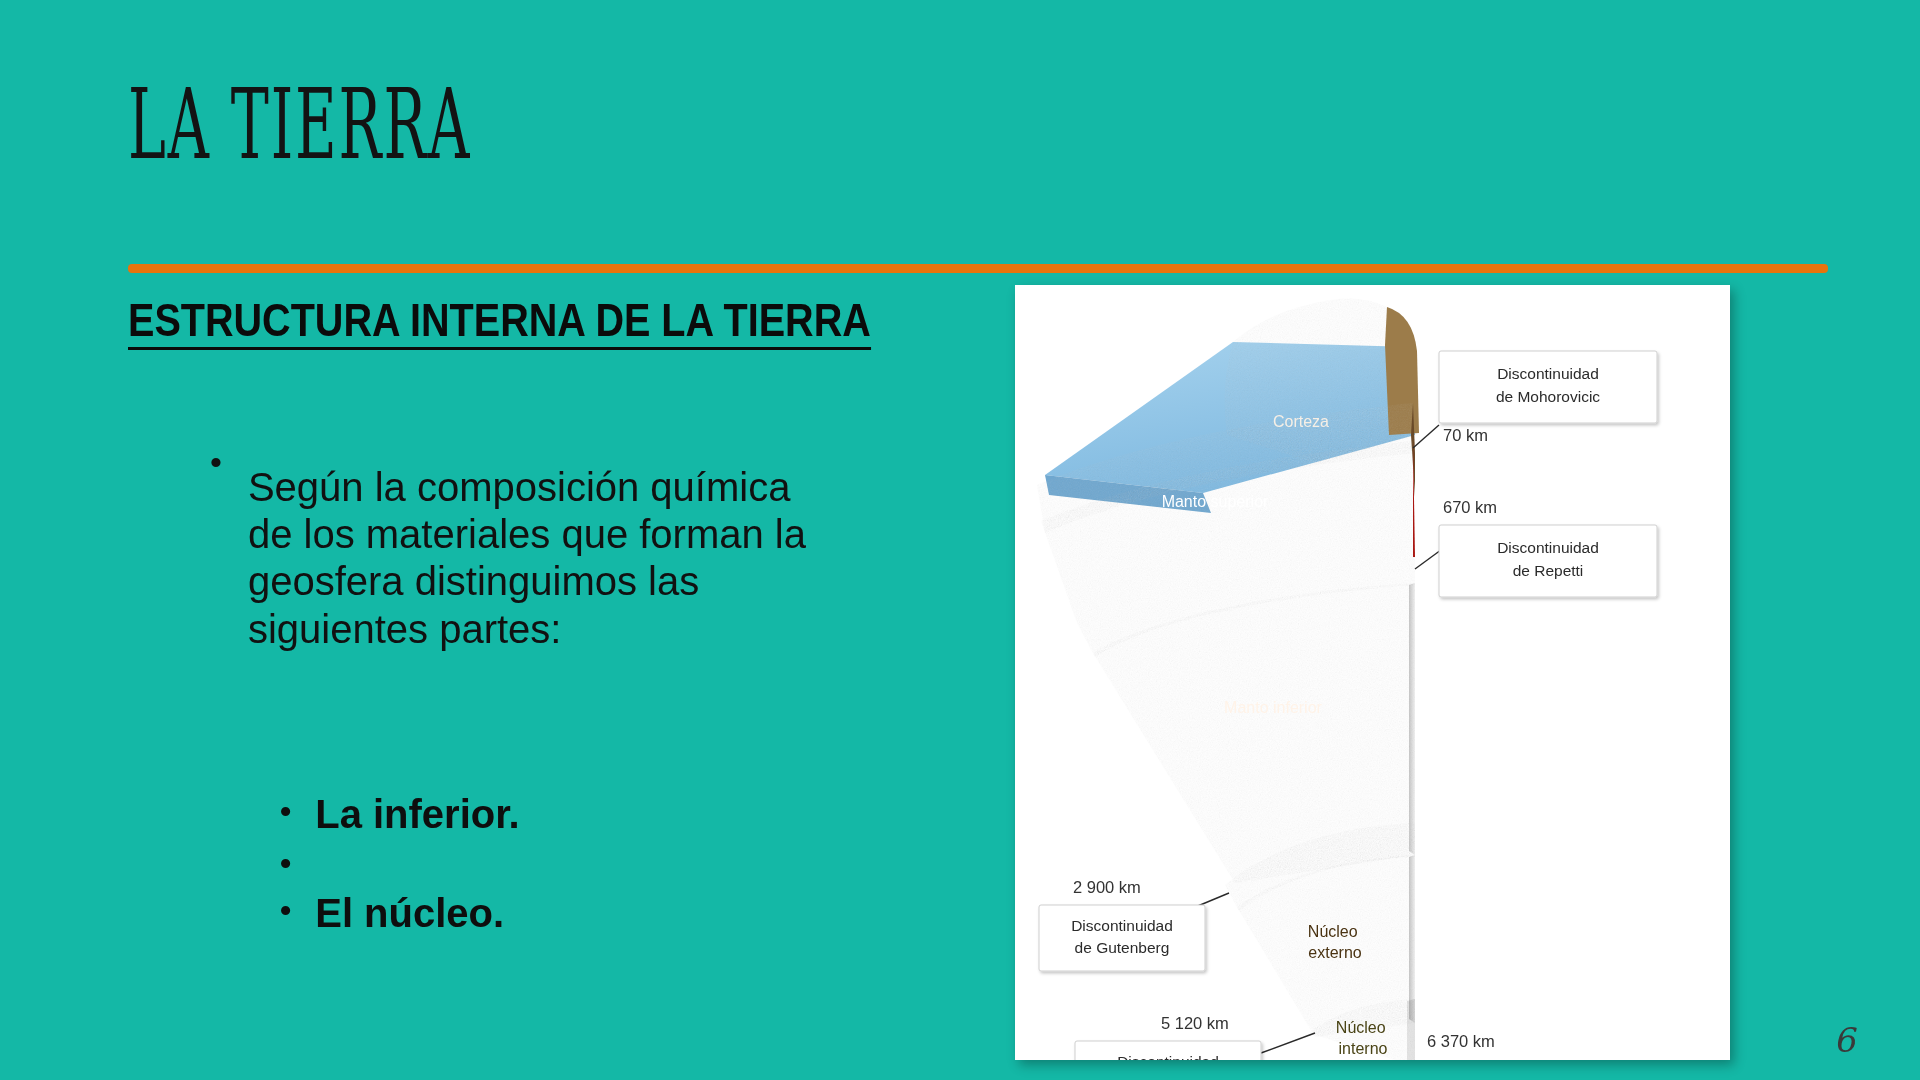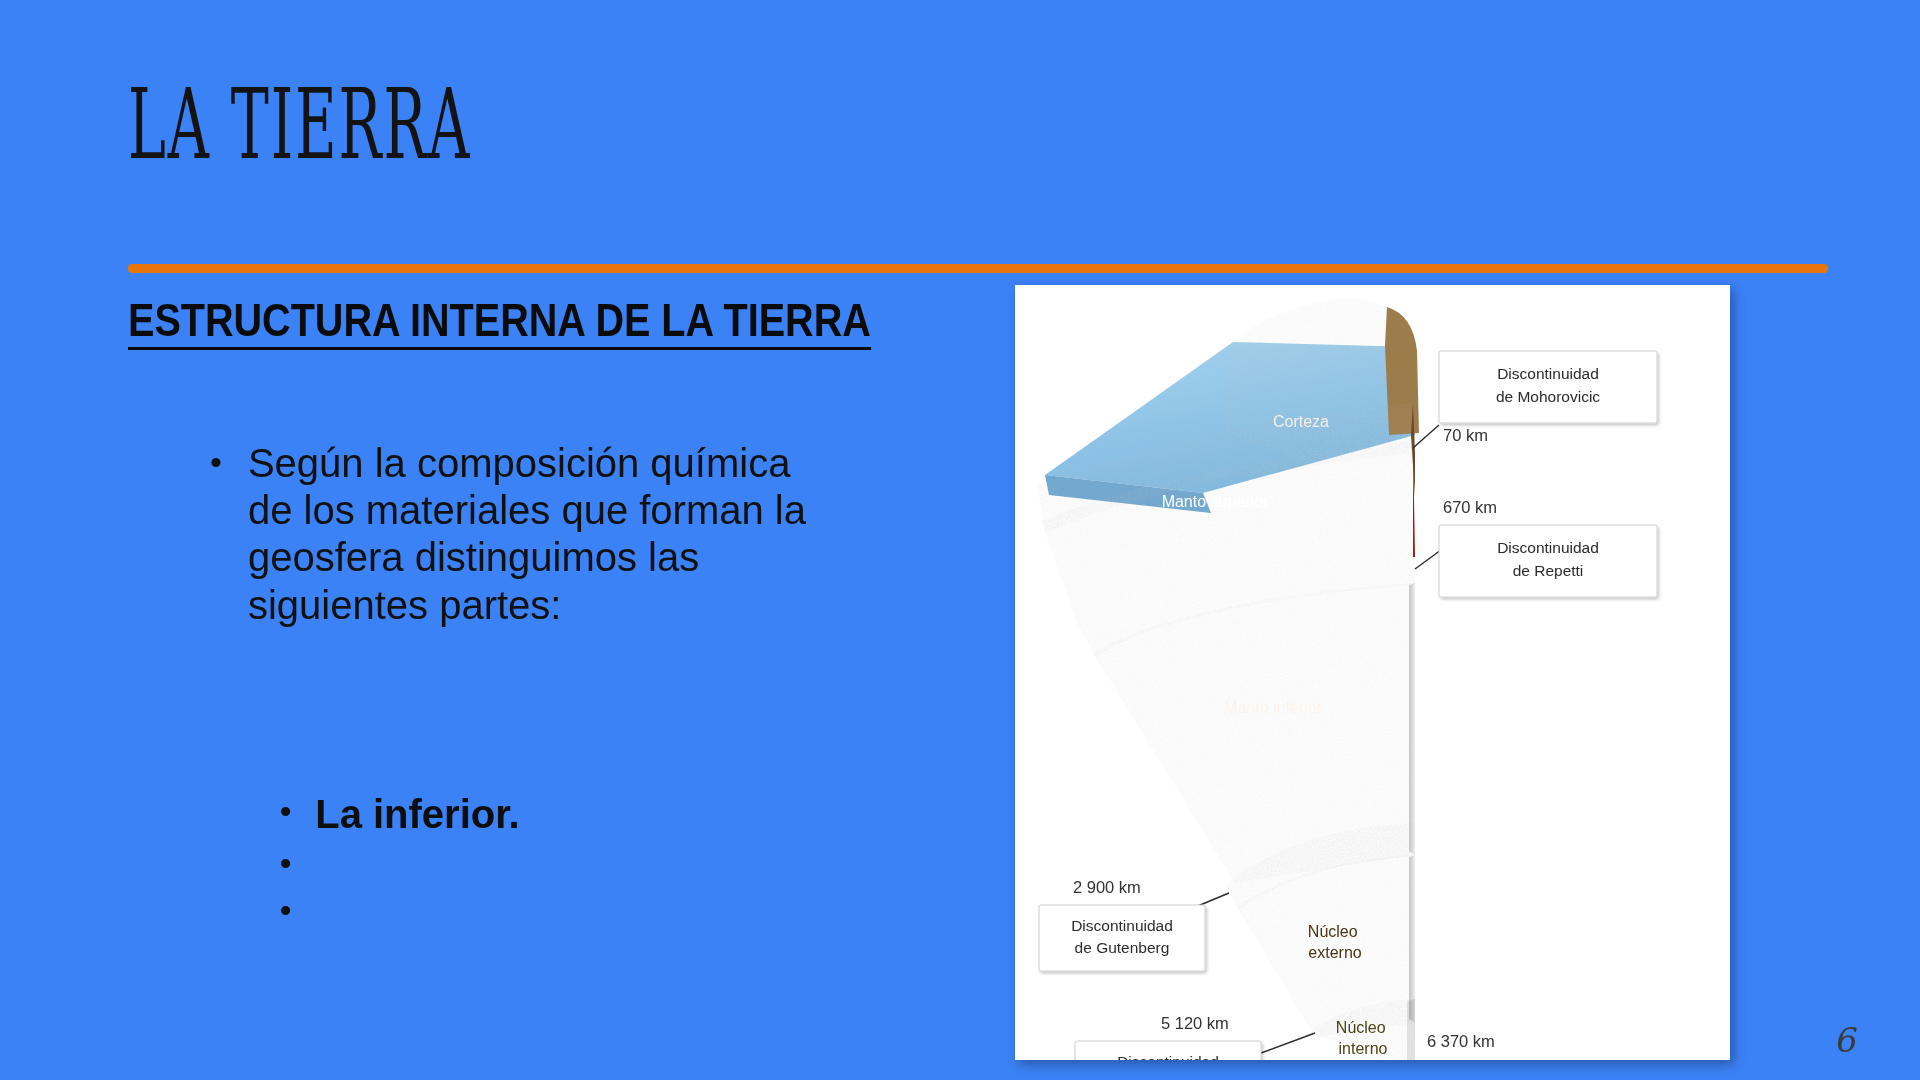--- a/index.html
+++ b/index.html
@@ -4,21 +4,21 @@
 <title>La Tierra — Estructura interna</title>
 <style>
   html,body{margin:0;padding:0;}
   body{
     width:1920px;height:1080px;
     background:#ffffff;
     font-family:"Liberation Sans", sans-serif;
     overflow:hidden;
     position:relative;
   }
-  .slide{position:absolute;inset:0;background:#3b82f6;}
+  .slide{position:absolute;inset:0;background:#14b8a6;}
 
   
   .slide-title{
     position:absolute;
     left:128px; top:76px;
     font-family:"DejaVu Serif", serif;
     font-size:92px;
     line-height:1.0;
     letter-spacing:3px;
     color:#131313;
@@ -66,21 +66,21 @@
     font-size:40px;
     line-height:1.18;
     color:#111;
     font-weight:400;
   }
   .bullet-l1 .dot{
     font-size:34px;
     line-height:1.34;
     flex:0 0 auto;
   }
-  .bullet-l1 .txt{flex:1 1 auto;}
+  .bullet-l1 .txt{flex:1 1 auto;margin-top:24px;}
 
   .sub-list{
     position:absolute;
     left:280px; top:790px;
     width:520px;
   }
   .bullet-l2{
     display:flex;
     align-items:flex-start;
     gap:24px;
@@ -148,20 +148,21 @@
   <div class="sub-list">
     <div class="bullet-l2">
       <span class="dot">•</span>
       <span class="txt">La inferior.</span>
     </div>
     <div class="bullet-l2">
       <span class="dot">•</span>
     </div>
     <div class="bullet-l2">
       <span class="dot">•</span>
+      <span class="txt">El núcleo.</span>
     </div>
   </div>
 
   <div class="figure-panel">
     <svg class="figure-svg" viewBox="0 0 715 775" xmlns="http://www.w3.org/2000/svg">
       <defs>
         <linearGradient id="gOcean" x1="0" y1="0" x2="0.4" y2="1">
           <stop offset="0%" stop-color="#A7D3EE"></stop>
           <stop offset="100%" stop-color="#7FB9E0"></stop>
         </linearGradient>

